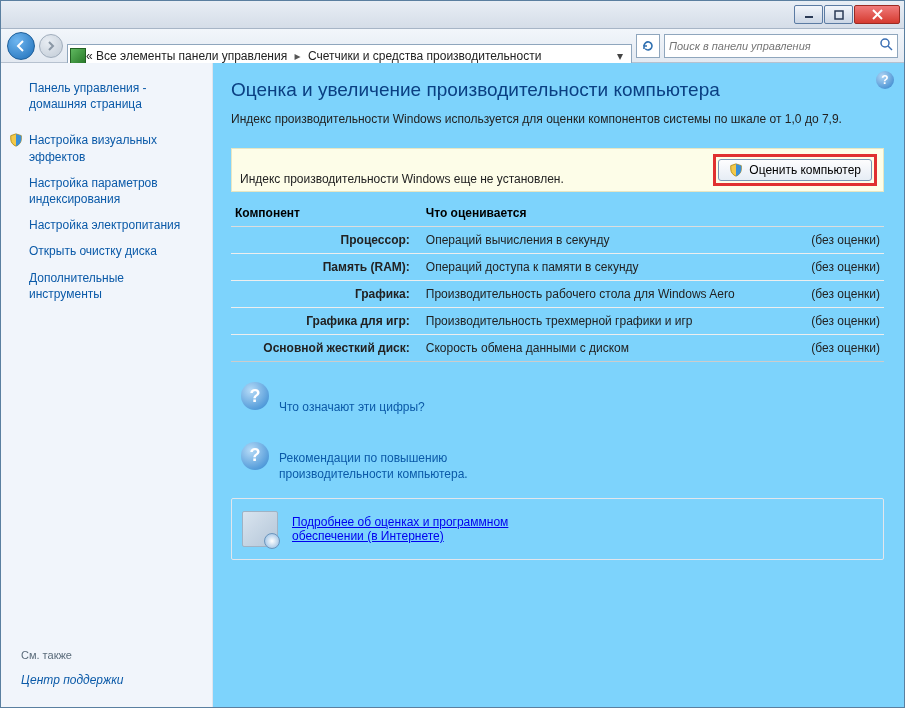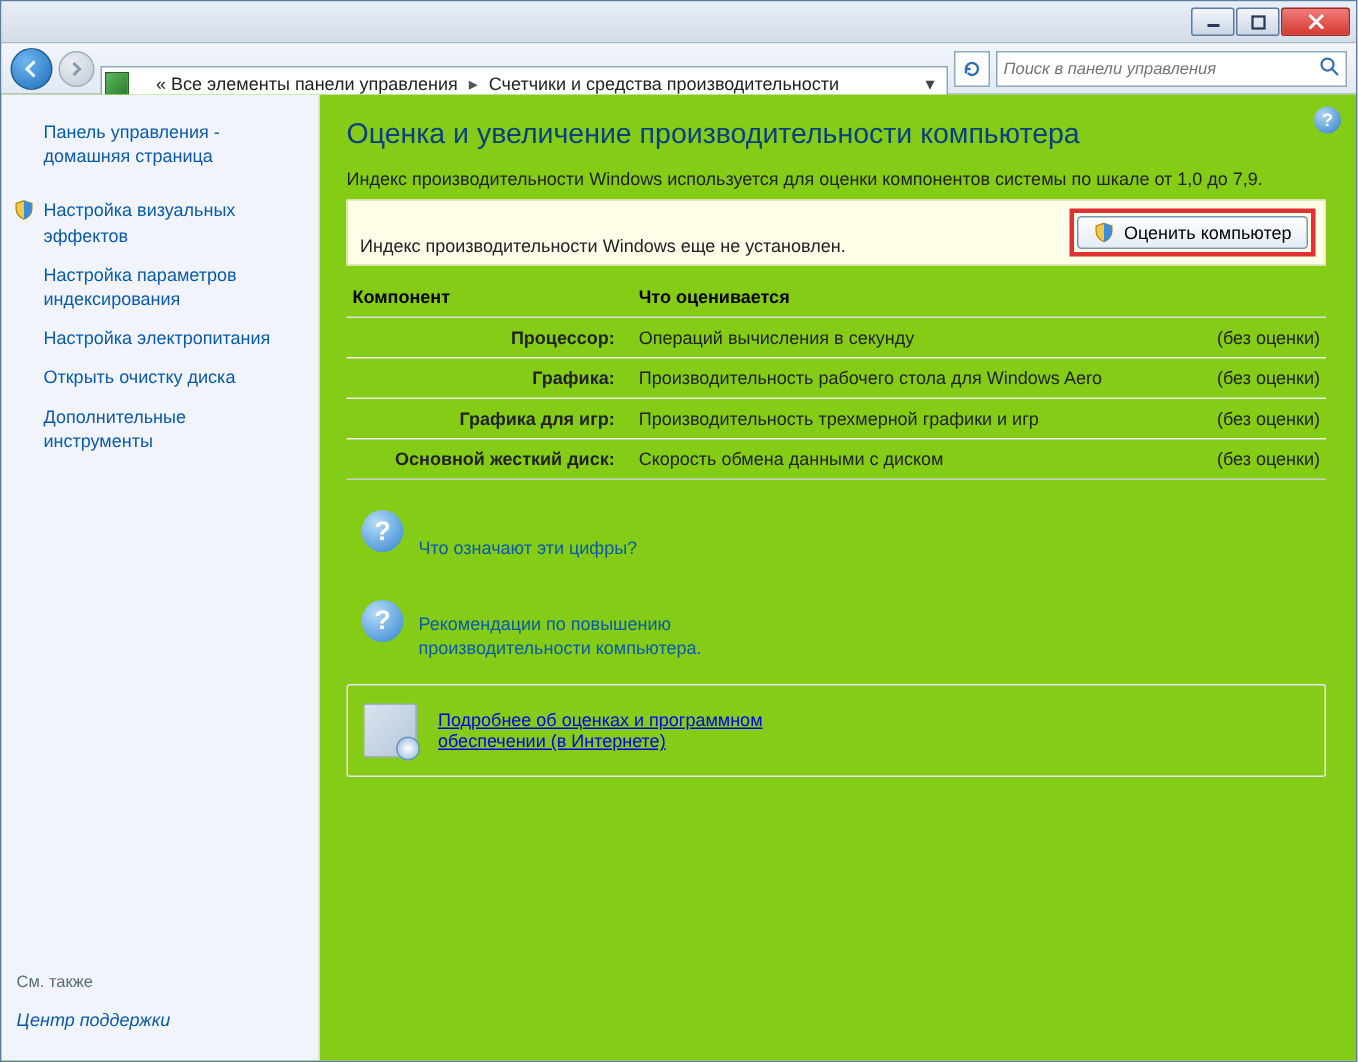--- a/index.html
+++ b/index.html
@@ -7,41 +7,41 @@
   .window { width: 905px; height: 708px; border: 1px solid #5a7fa0; background: #fff; display: flex; flex-direction: column; position: relative; }
   
   .titlebar { height: 28px; background: linear-gradient(to bottom, #e8eef5, #d5dde8); display: flex; justify-content: flex-end; align-items: center; padding-right: 4px; border-bottom: 1px solid #a7b5c6; }
   .win-btn { width: 29px; height: 19px; margin-left: 1px; border: 1px solid #5b7ba3; border-radius: 2px; background: linear-gradient(to bottom,#f3f6fb,#cbd6e5); display:flex;align-items:center;justify-content:center;font-size:10px;color:#2a3a55;cursor:pointer;}
   .win-btn.close { width:46px; background: linear-gradient(to bottom,#f07b7b,#d53a2f); border-color:#9b2a22; color:#fff; font-weight:bold;}
   .win-btn.close svg { stroke:#fff;}
   
   .navbar { height: 34px; background: linear-gradient(to bottom,#f2f6fb,#e3e9f1); border-bottom: 1px solid #b6c1cf; display:flex; align-items:center; padding: 0 6px; gap:4px;}
   .nav-back { width:28px;height:28px;border-radius:50%;background:radial-gradient(circle at 35% 30%,#6fb6f0,#1e6eb8);display:flex;align-items:center;justify-content:center;cursor:pointer;border:1px solid #1d5e99;}
   .nav-fwd { width:24px;height:24px;border-radius:50%;background:radial-gradient(circle at 35% 30%,#e8edf3,#c1cbd6);display:flex;align-items:center;justify-content:center;cursor:pointer;border:1px solid #a0adbc;}
-  .addr { flex:1; height:24px; border:1px solid #8fa6bd; background:#fff; display:flex; align-items:center; padding:0 2px; gap:18px;margin-top:20px;}
+  .addr { flex:1; height:24px; border:1px solid #8fa6bd; background:#fff; display:flex; align-items:center; padding:0 2px; gap:0;margin-top:20px;}
   .addr-icon { width:16px;height:16px;background:linear-gradient(135deg,#5fb85f,#2a7a2a);border:1px solid #236023;display:inline-block;}
   .addr-text { flex:1; white-space:nowrap; overflow:hidden; color:#222;}
   .addr-text .chev { color:#555; margin:0 4px;}
   .addr-drop { width:18px;height:22px;display:flex;align-items:center;justify-content:center;color:#444;cursor:pointer;}
   .refresh-btn { width:24px;height:24px;border:1px solid #8fa6bd;background:#fff;display:flex;align-items:center;justify-content:center;cursor:pointer;}
   .searchbox { width:234px;height:24px;border:1px solid #8fa6bd;background:#fff;display:flex;align-items:center;padding:0 4px;}
   .searchbox input { flex:1;border:none;outline:none;font-size:11px;font-style:italic;color:#c2410c;background:transparent;}
   .searchbox .mag { color:#3b6fb4; }
   
-  .body { flex:1; display:flex; overflow:hidden; background:#84cc16;}
+  .body { flex:1; display:flex; overflow:hidden; background:#7dd3fc;}
   .sidebar { width:212px; background:#f1f5fb; border-right:1px solid #dfe5ee; padding:12px 10px 10px 10px; display:flex; flex-direction:column; position:relative;}
   .sidebar a { color:#0b5aa8; text-decoration:none; display:block; padding:5px 2px 5px 18px; line-height:1.35; position:relative;}
   .sidebar a.home { font-weight:normal;}
   .shield { position:absolute; left:-2px; top:6px; width:14px;height:14px;}
-  .sidebar .footer { position:absolute; bottom:14px; left:8px; right:10px;}
+  .sidebar .footer { position:absolute; bottom:14px; left:18px; right:10px;}
   .sidebar .footer .heading{ color:#5a6b7a; font-size:11px; padding:3px 2px 6px 2px;}
   .content { flex:1; padding:16px 20px 10px 18px; position:relative; overflow:auto;}
   .help-icon { position:absolute; top:8px; right:10px; width:18px;height:18px;border-radius:50%;background:radial-gradient(circle at 35% 30%,#b0d5f5,#2c7fc9);color:#fff;font-weight:bold;font-size:12px;display:flex;align-items:center;justify-content:center;cursor:pointer;}
   h1.title { color:#0a3f82; font-weight:normal; font-size:19px; margin-bottom:10px;}
-  .intro { color:#222; line-height:1.4; margin-bottom:5px; max-width:640px;}
+  .intro { color:#222; line-height:1.4; margin-bottom:20px; max-width:640px;}
   .alert-row { display:flex; align-items:flex-end; background:#fdfde8; border:1px solid #e8e6c2; padding:5px 6px 5px 8px; margin-bottom:8px; position:relative;}
   .alert-row .txt { flex:1; color:#222;}
   .alert-highlight { border:3px solid #e03030; padding:2px; margin-left:auto;}
   .btn { display:inline-flex; align-items:center; gap:6px; padding:3px 10px; border:1px solid #7a96b5; background:linear-gradient(to bottom,#fdfdfe,#e6edf5); border-radius:3px; cursor:pointer; color:#000; font-size:12px;}
   table.comp { width:100%; border-collapse:collapse; margin-top:2px;}
   table.comp th { text-align:left; font-weight:bold; padding:6px 4px; color:#000; border-bottom:1px solid #ddd;}
   table.comp td { padding:6px 4px; vertical-align:top; color:#222; border-bottom:1px solid #eee;}
   table.comp tr:last-child td { border-bottom:1px solid #ccc;}
   table.comp td.name { font-weight:bold; white-space:nowrap; padding-right:12px;text-align:right;}
   table.comp td.score { text-align:right; white-space:nowrap;}
@@ -163,20 +163,25 @@
             <th></th>
           </tr>
         </thead>
         <tbody id="comp-body">
             <tr>
               <td class="name">Процессор:</td>
               <td>Операций вычисления в секунду</td>
               <td class="score">(без оценки)</td>
             </tr>
             <tr>
+              <td class="name">Память (RAM):</td>
+              <td>Операций доступа к памяти в секунду</td>
+              <td class="score">(без оценки)</td>
+            </tr>
+            <tr>
               <td class="name">Графика:</td>
               <td>Производительность рабочего стола для Windows Aero</td>
               <td class="score">(без оценки)</td>
             </tr>
             <tr>
               <td class="name">Графика для игр:</td>
               <td>Производительность трехмерной графики и игр</td>
               <td class="score">(без оценки)</td>
             </tr>
             <tr>

